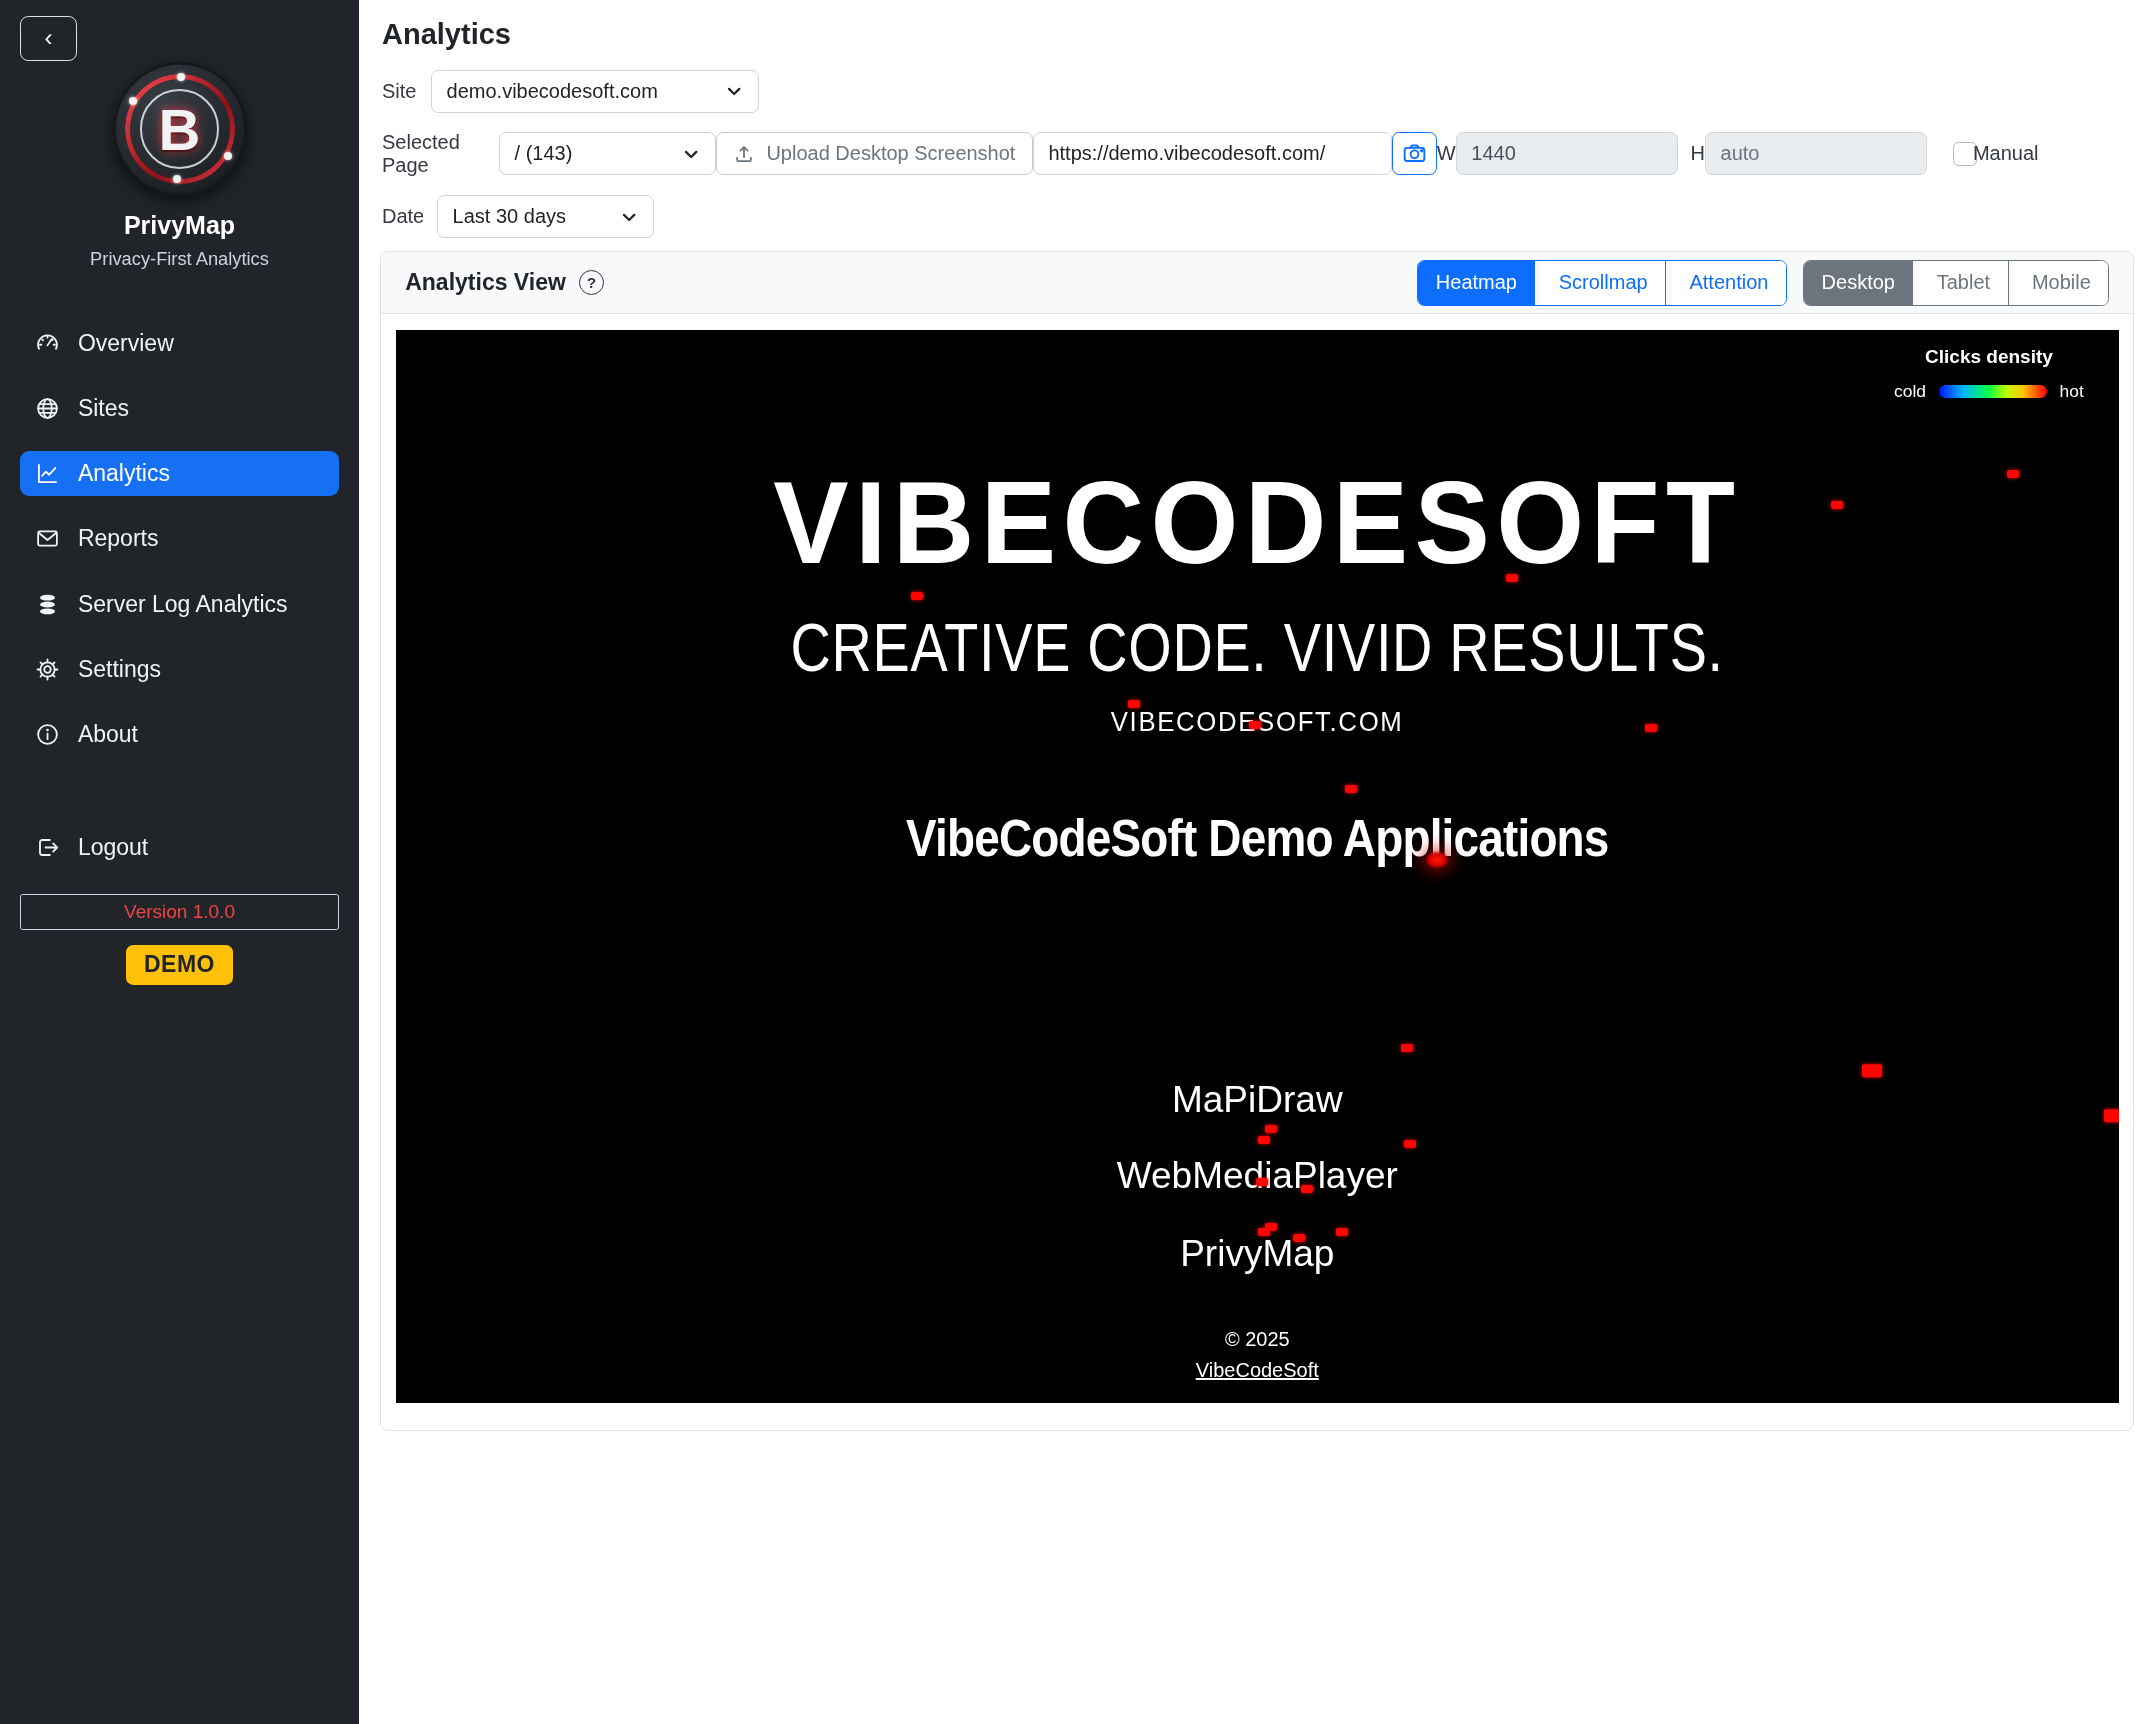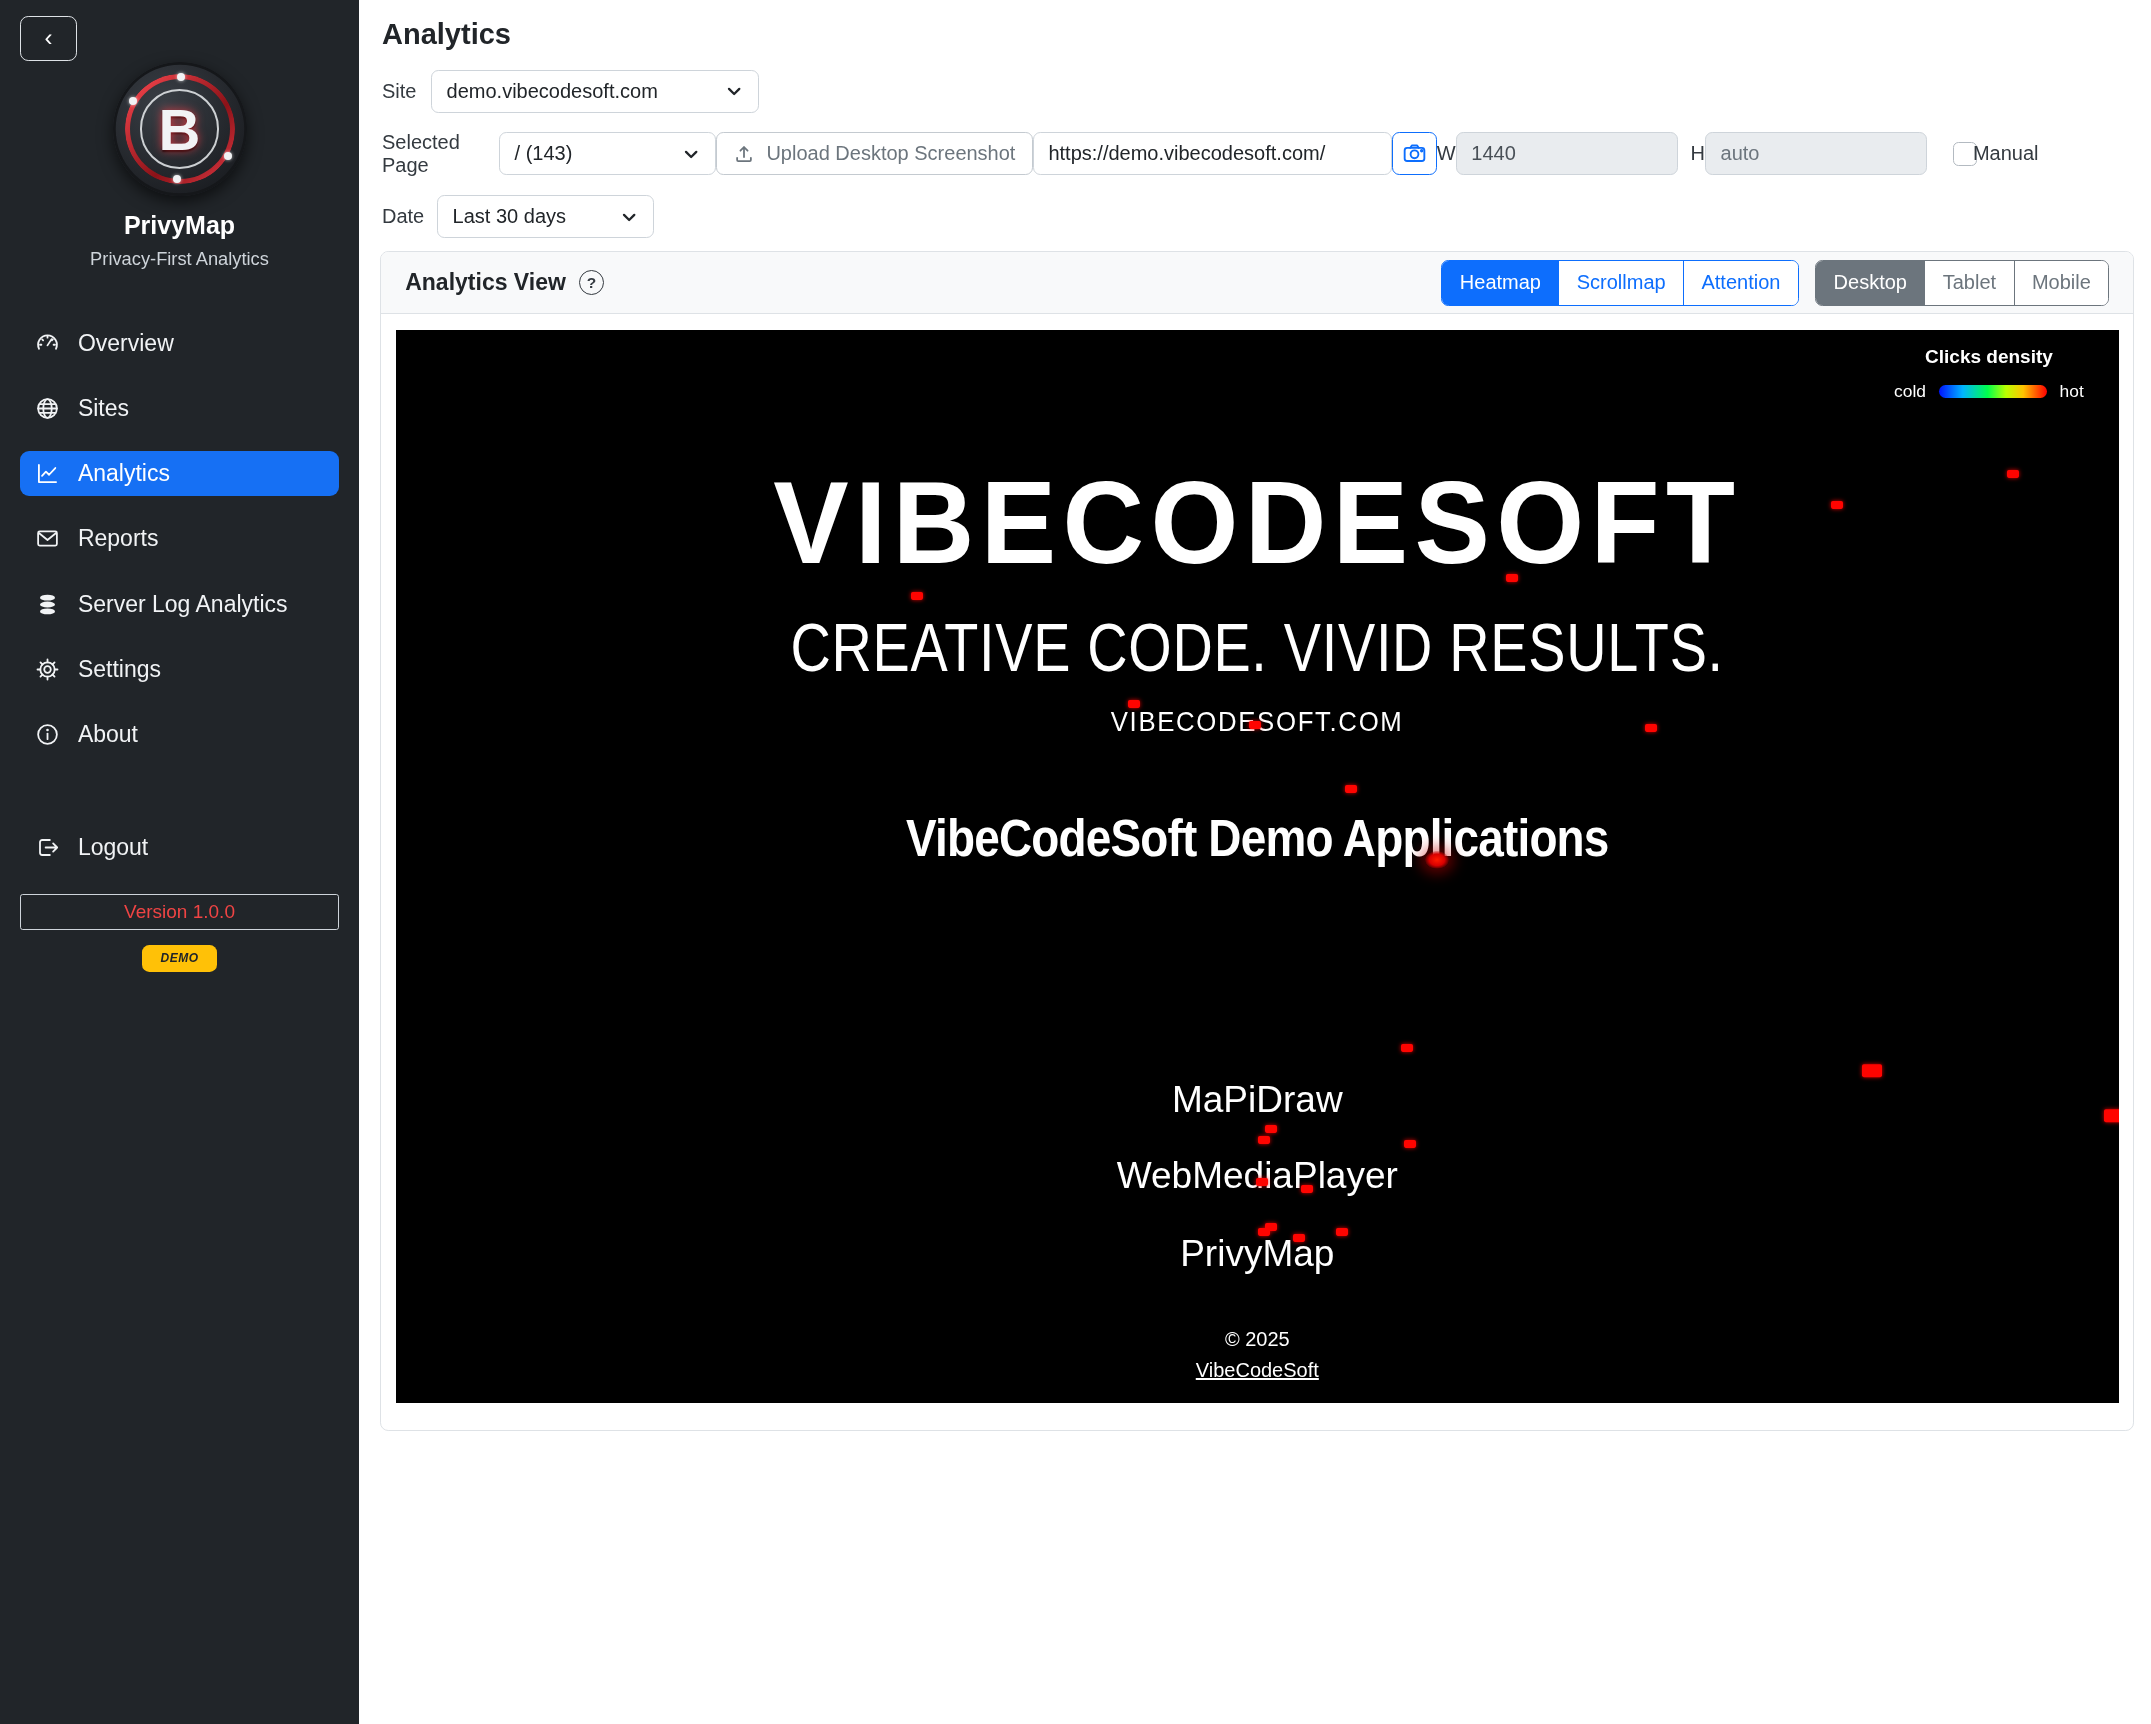--- a/index.html
+++ b/index.html
@@ -18,21 +18,21 @@
   .brand-name { margin-top:14.6px; font-size:25px; font-weight:bold; color:#fff; }
   .brand-sub { margin-top:8.2px; font-size:18.3px; color:#ced4da; }
   .nav { margin-top:51px; display:flex; flex-direction:column; gap:20px; padding:0 20px; }
   .nav-item { display:flex; align-items:center; gap:18.3px; padding:9.1px 14.6px; border-radius:9.1px; color:#f1f3f5; font-size:23px; cursor:pointer; }
   .nav-item.active { background:#1670f4; color:#fff; }
   .nav-item .icn { width:25px; height:25px; display:inline-flex; }
   .nav-item .icn svg { width:100%; height:100%; stroke:currentColor; fill:none; stroke-width:1.15; stroke-linecap:round; stroke-linejoin:round; }
   .nav-item .icn svg .filled { fill:currentColor; stroke:none; }
   .nav-gap { height:27.4px; }
   .version-box { margin:24px 20px 0 20px; border:0.9px solid #ced4da; border-radius:2.7px; text-align:center; padding:6.4px 0; font-size:19px; color:#ef4444; }
-  .demo-badge { margin:14.6px auto 0 auto; background:#ffc107; color:#212529; font-weight:bold; font-size:12px; padding:6.4px 18.3px; border-radius:7.3px; letter-spacing:0.5px;font-style:italic; }
+  .demo-badge { margin:14.6px auto 0 auto; background:#ffc107; color:#212529; font-weight:bold; font-size:23px; padding:6.4px 18.3px; border-radius:7.3px; letter-spacing:0.5px; }
 
   
   .main { flex:1; padding:12.8px 17.4px 0 23px; }
   .page-title { font-size:29px; font-weight:bold; color:#212529; margin-top:5.5px; }
   .ctl-row { display:flex; align-items:center; margin-top:18.3px; }
   .ctl-label { font-size:20px; color:#343a40; }
   .select { background:#fff; border:0.9px solid #ced4da; border-radius:7.3px; height:43px; display:flex; align-items:center; justify-content:space-between; padding:0 14.6px; font-size:20px; color:#212529; cursor:pointer; }
   .chev { width:18.3px; height:18.3px; margin-left:20px; }
   .chev svg { width:100%; height:100%; fill:none; stroke:#212529; stroke-width:2; stroke-linecap:round; stroke-linejoin:round; }
   .btn-outline { display:flex; align-items:center; gap:11px; height:43px; padding:0 16.4px; background:#fff; border:0.9px solid #c4cad0; border-radius:7.3px; color:#6c757d; font-size:20px; cursor:pointer; }
@@ -45,21 +45,21 @@
   .icon-btn svg { width:25px; height:25px; fill:none; stroke:#0d6efd; stroke-width:1.2; stroke-linecap:round; stroke-linejoin:round; }
   .checkbox { width:24px; height:24px; border:0.9px solid #b3bac1; border-radius:5.5px; background:#fff; cursor:pointer; }
 
   
   .panel { margin-top:13px; margin-left:-1.8px; border:0.9px solid #dee2e6; border-radius:8.2px; overflow:hidden; width:1754px; background:#fff; }
   .panel-header { background:#f8f9fa; border-bottom:0.9px solid #dee2e6; height:62px; display:flex; align-items:center; justify-content:space-between; padding:0 24px; }
   .panel-title-wrap { display:flex; align-items:center; gap:12.8px; }
   .panel-title { font-size:23px; font-weight:bold; color:#212529; }
   .help-icon { width:25.6px; height:25.6px; border:1.6px solid #343a40; border-radius:50%; display:flex; align-items:center; justify-content:center; font-size:15.5px; font-weight:bold; color:#343a40; cursor:pointer; }
   .tab-groups { display:flex; gap:16.4px; }
-  .btn-group { display:flex; border-radius:7.3px; overflow:hidden; }
+  .btn-group { display:flex; border-radius:7.3px; overflow:hidden;gap:6px; }
   .btn-group.blue { border:0.9px solid #0d6efd; }
   .btn-group.gray { border:0.9px solid #6c757d; }
   .tab-btn { height:44px; padding:0 17.4px; font-size:20px; display:flex; align-items:center; cursor:pointer; background:#fff; }
   .btn-group.blue .tab-btn { color:#0d6efd; border-right:0.9px solid #0d6efd; }
   .btn-group.blue .tab-btn:last-child { border-right:none; }
   .btn-group.blue .tab-btn.active { background:#0d6efd; color:#fff; }
   .btn-group.gray .tab-btn { color:#6c757d; border-right:0.9px solid #6c757d; }
   .btn-group.gray .tab-btn:last-child { border-right:none; }
   .btn-group.gray .tab-btn.active { background:#6c757d; color:#fff; }
   .panel-body { padding:15.5px 14.6px 27.4px 14.6px; }

